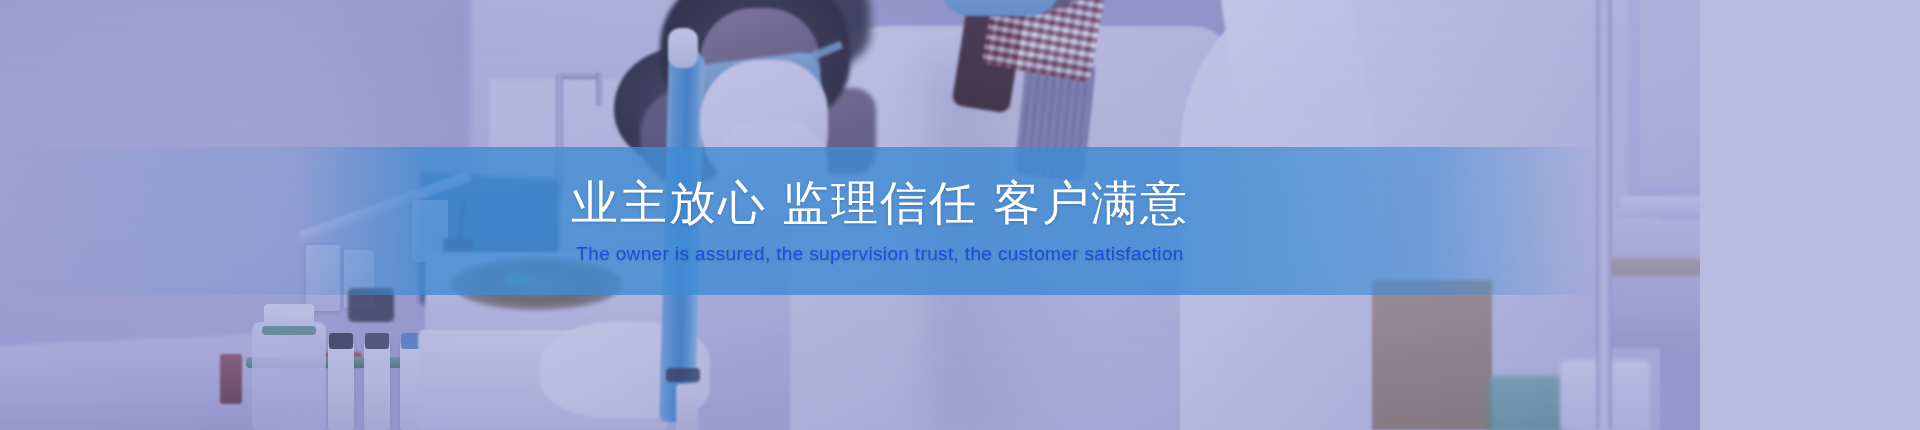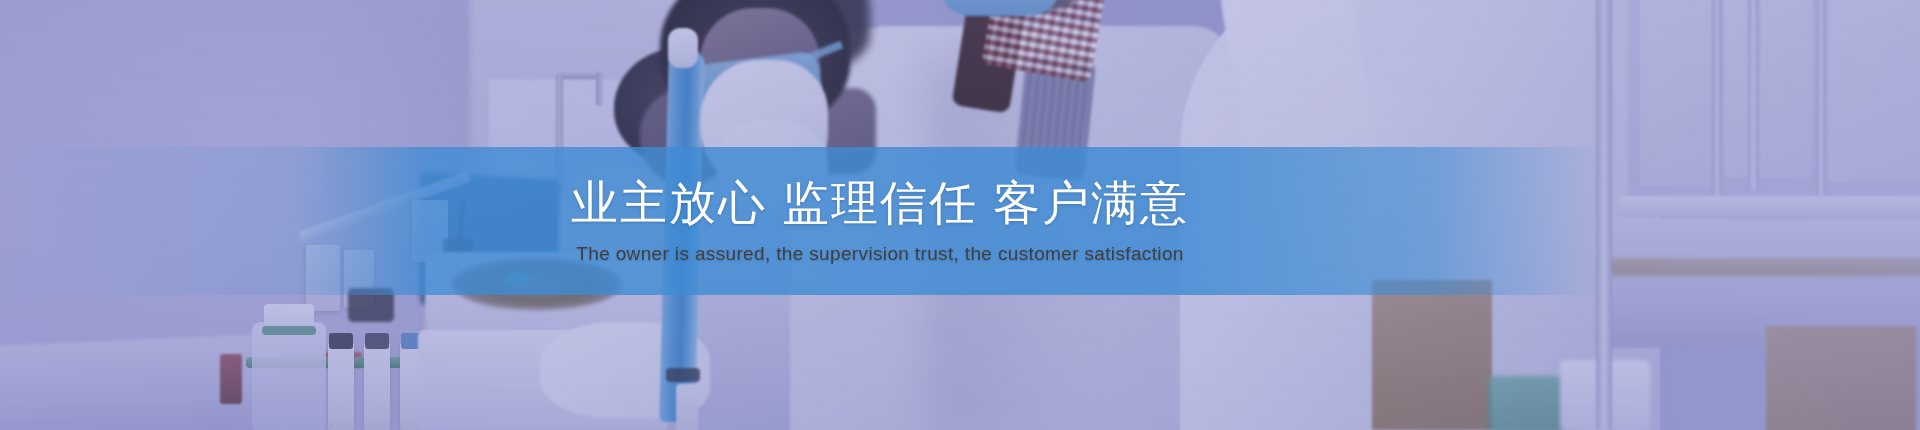--- a/index.html
+++ b/index.html
@@ -5,21 +5,21 @@
   * { margin:0; padding:0; box-sizing:border-box; }
   html, body {
     width:1920px; height:430px;
     overflow:hidden;
     background:#b9bbe0;
     font-family:"Liberation Sans", sans-serif;
   }
 
   .banner {
     position:relative;
-    width:1920px; height:430px;
+    width:1700px; height:430px;
     overflow:hidden;
     padding-left:32px;
   }
 
   
   .photo { position:absolute; inset:0; overflow:hidden; }
 
   
   .wall {
     position:absolute; inset:0;
@@ -414,21 +414,21 @@
   .headline {
     color:#ffffff;
     font-size:47px;
     line-height:1.12;
     letter-spacing:2px;
     font-weight:400;
     white-space:nowrap;
     text-shadow:0 1px 3px rgba(20,50,90,.28);
   }
   .subline {
-    color:#404040;
+    color:#1d4ed8;
     font-size:19px;
     letter-spacing:.35px;
     font-weight:400;
     white-space:nowrap;
     margin-top:13px;
     text-shadow:0 1px 2px rgba(20,50,90,.25);
   }
 </style>
 </head>
 <body>

